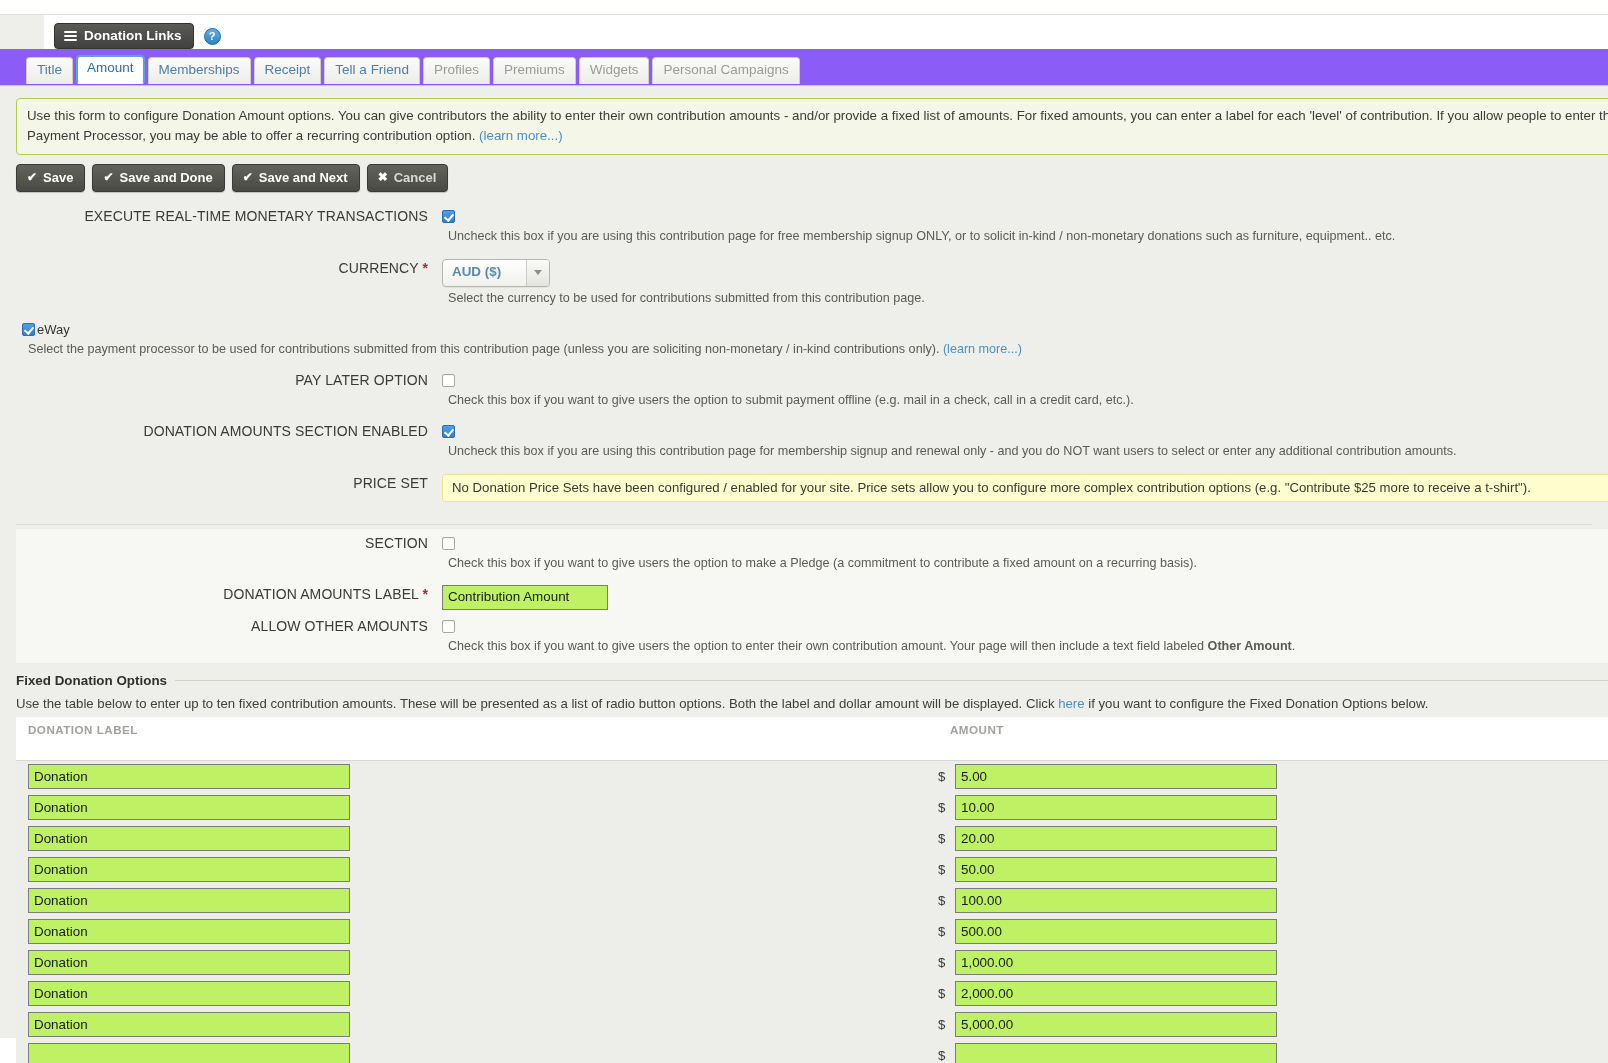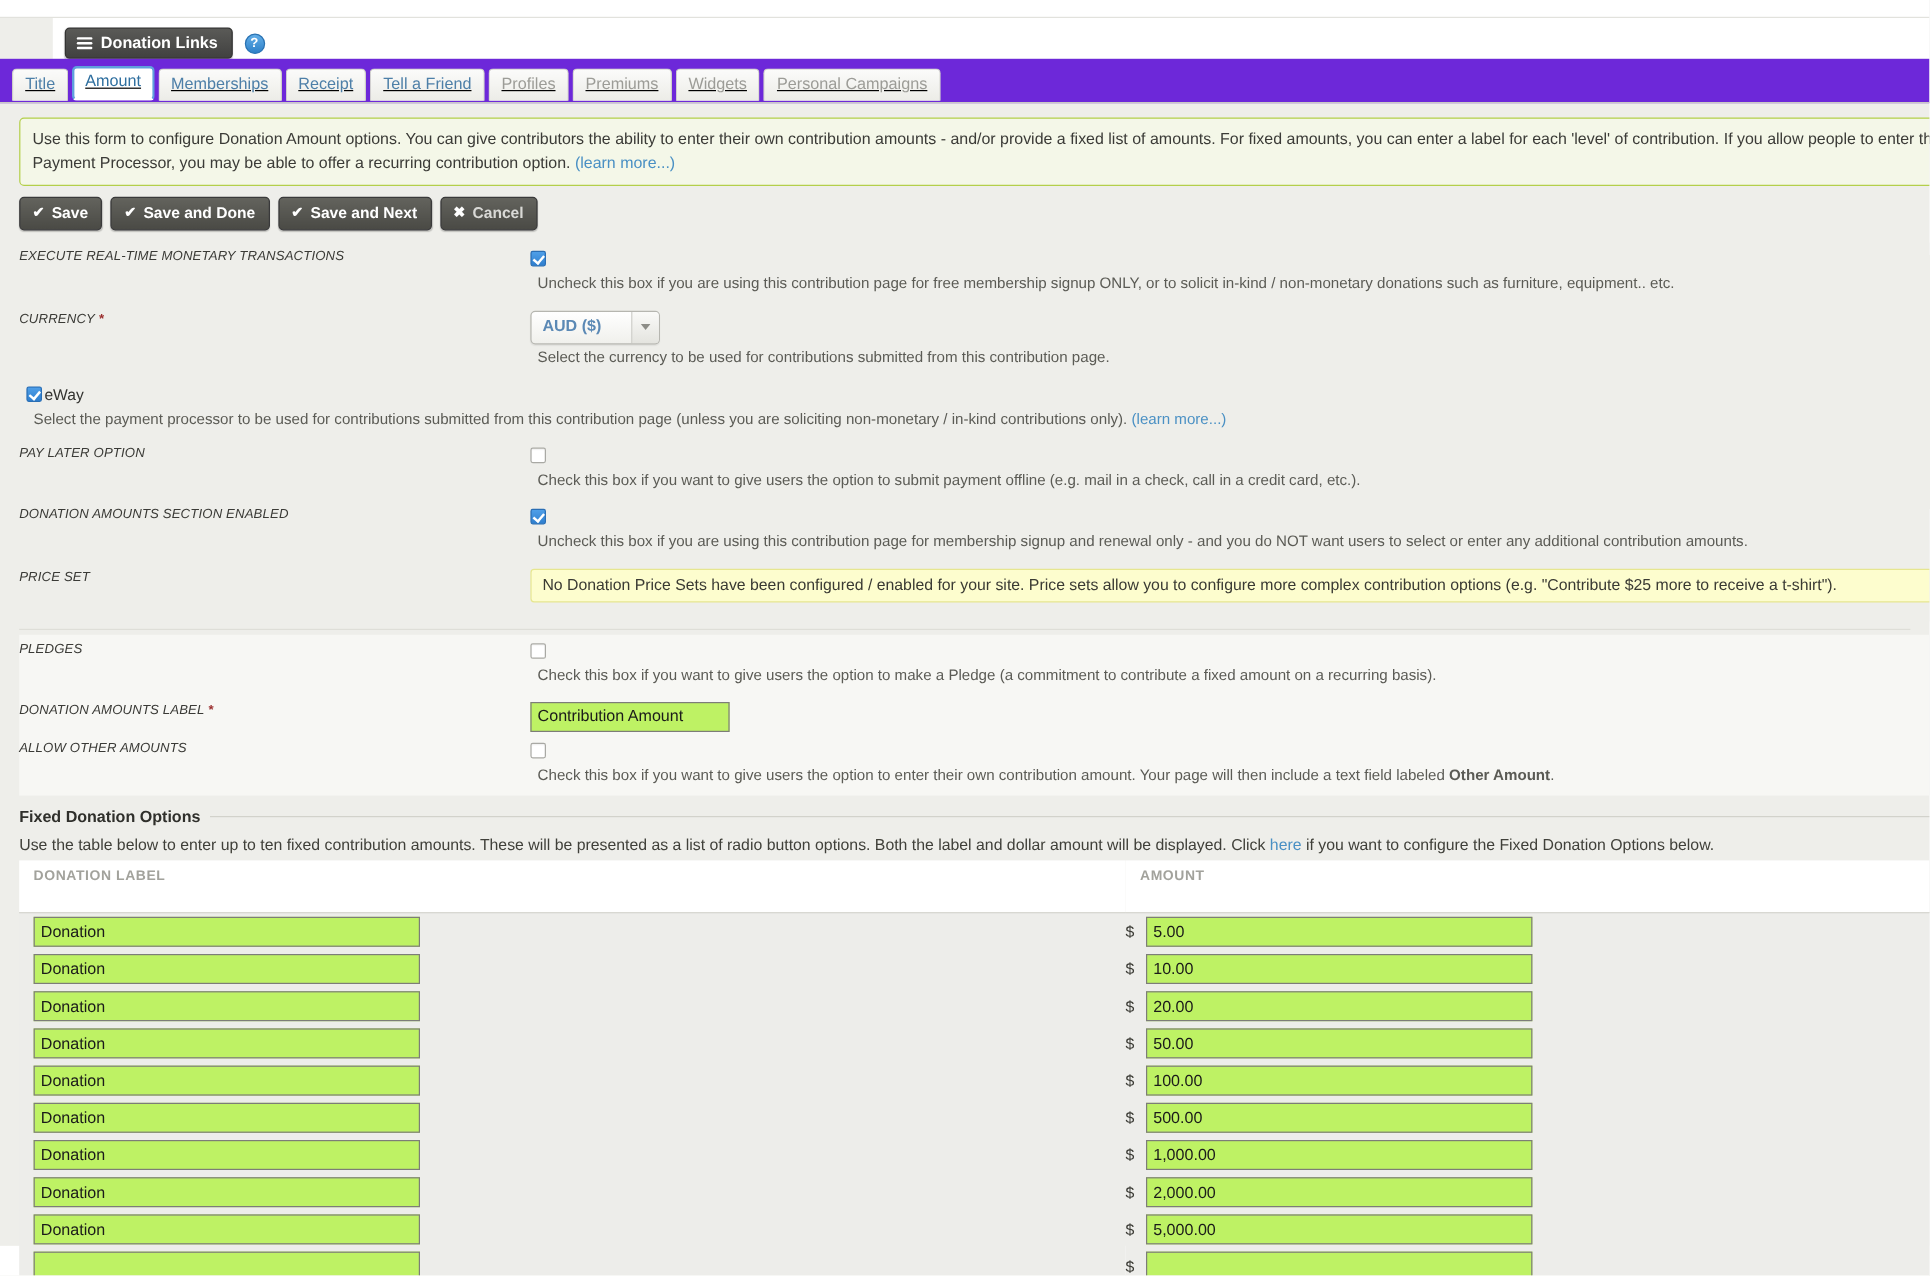--- a/index.html
+++ b/index.html
@@ -62,27 +62,26 @@
     background-image: linear-gradient(to bottom, #62aee8, #2f81c8);
     border: 1px solid #2a72b2;
     color: #ffffff;
     font-size: 11px; font-weight: bold;
     display: flex; align-items: center; justify-content: center;
     line-height: 1;
   }
 
   
   .tabstrip {
-    background: #6d28d9;
-    padding: 6px 0 0 10px;
+    background: #8b5cf6;
+    padding: 6px 0 0 26px;
     border-bottom: 1px solid #c9c9c4;
     height: 30px;
     box-sizing: content-box;
     position: relative;
-    text-decoration: underline;
   }
   .tabs { display: flex; align-items: flex-end; gap: 3px; }
   .tab {
     font-size: 13.5px;
     color: #4d7fa8;
     background: #f2f2ef;
     background-image: linear-gradient(to bottom, #fbfbfa, #ececE7);
     border: 1px solid #cfcfc9;
     border-bottom: none;
     border-radius: 4px 4px 0 0;
@@ -141,27 +140,26 @@
   .btn.cancel .lbl { color: #d9d9d6; font-weight: bold; }
 
   
   .formwrap { margin: 10px 0 0 16px; width: 2120px; }
   .fgroup { background: #eeeeea; }
   .fgroup.light { background: #f7f7f4; }
   .frow { display: flex; align-items: flex-start; }
   .flabel {
     width: 420px;
     min-width: 420px;
-    text-align: left;
+    text-align: right;
     padding: 6px 8px 2px 0;
-    font-size: 11px;
+    font-size: 14px;
     color: #3a3a36;
     letter-spacing: .1px;
     box-sizing: border-box;
-    font-style: italic;
   }
   .req { color: #9b2f2f; font-weight: bold; }
   .fval { padding: 5px 0 2px 6px; flex: 1; }
   .helptext {
     font-size: 12.6px;
     color: #5b5b55;
     padding: 2px 0 6px 6px;
     line-height: 1.45;
     white-space: nowrap;
   }
@@ -421,21 +419,21 @@
         </div>
       </div>
     </div>
 
     <div class="rule-sep"></div>
 
     <div class="formwrap" style="margin-top:4px">
       <div class="fgroup light">
 
         <div class="frow">
-          <div class="flabel">PLEDGES</div>
+          <div class="flabel">SECTION</div>
           <div class="fval">
             <span class="cb off"></span>
             <div class="helptext">Check this box if you want to give users the option to make a Pledge (a commitment to contribute a fixed amount on a recurring basis).</div>
           </div>
         </div>
 
         <div class="frow">
           <div class="flabel">
             <span>DONATION AMOUNTS LABEL</span>
             <span class="req">*</span>

